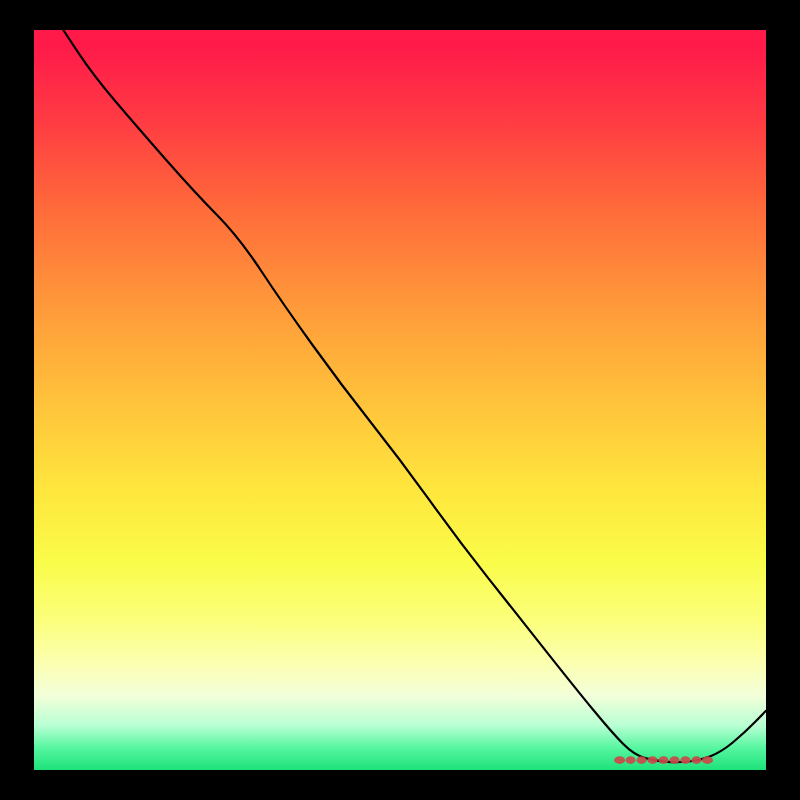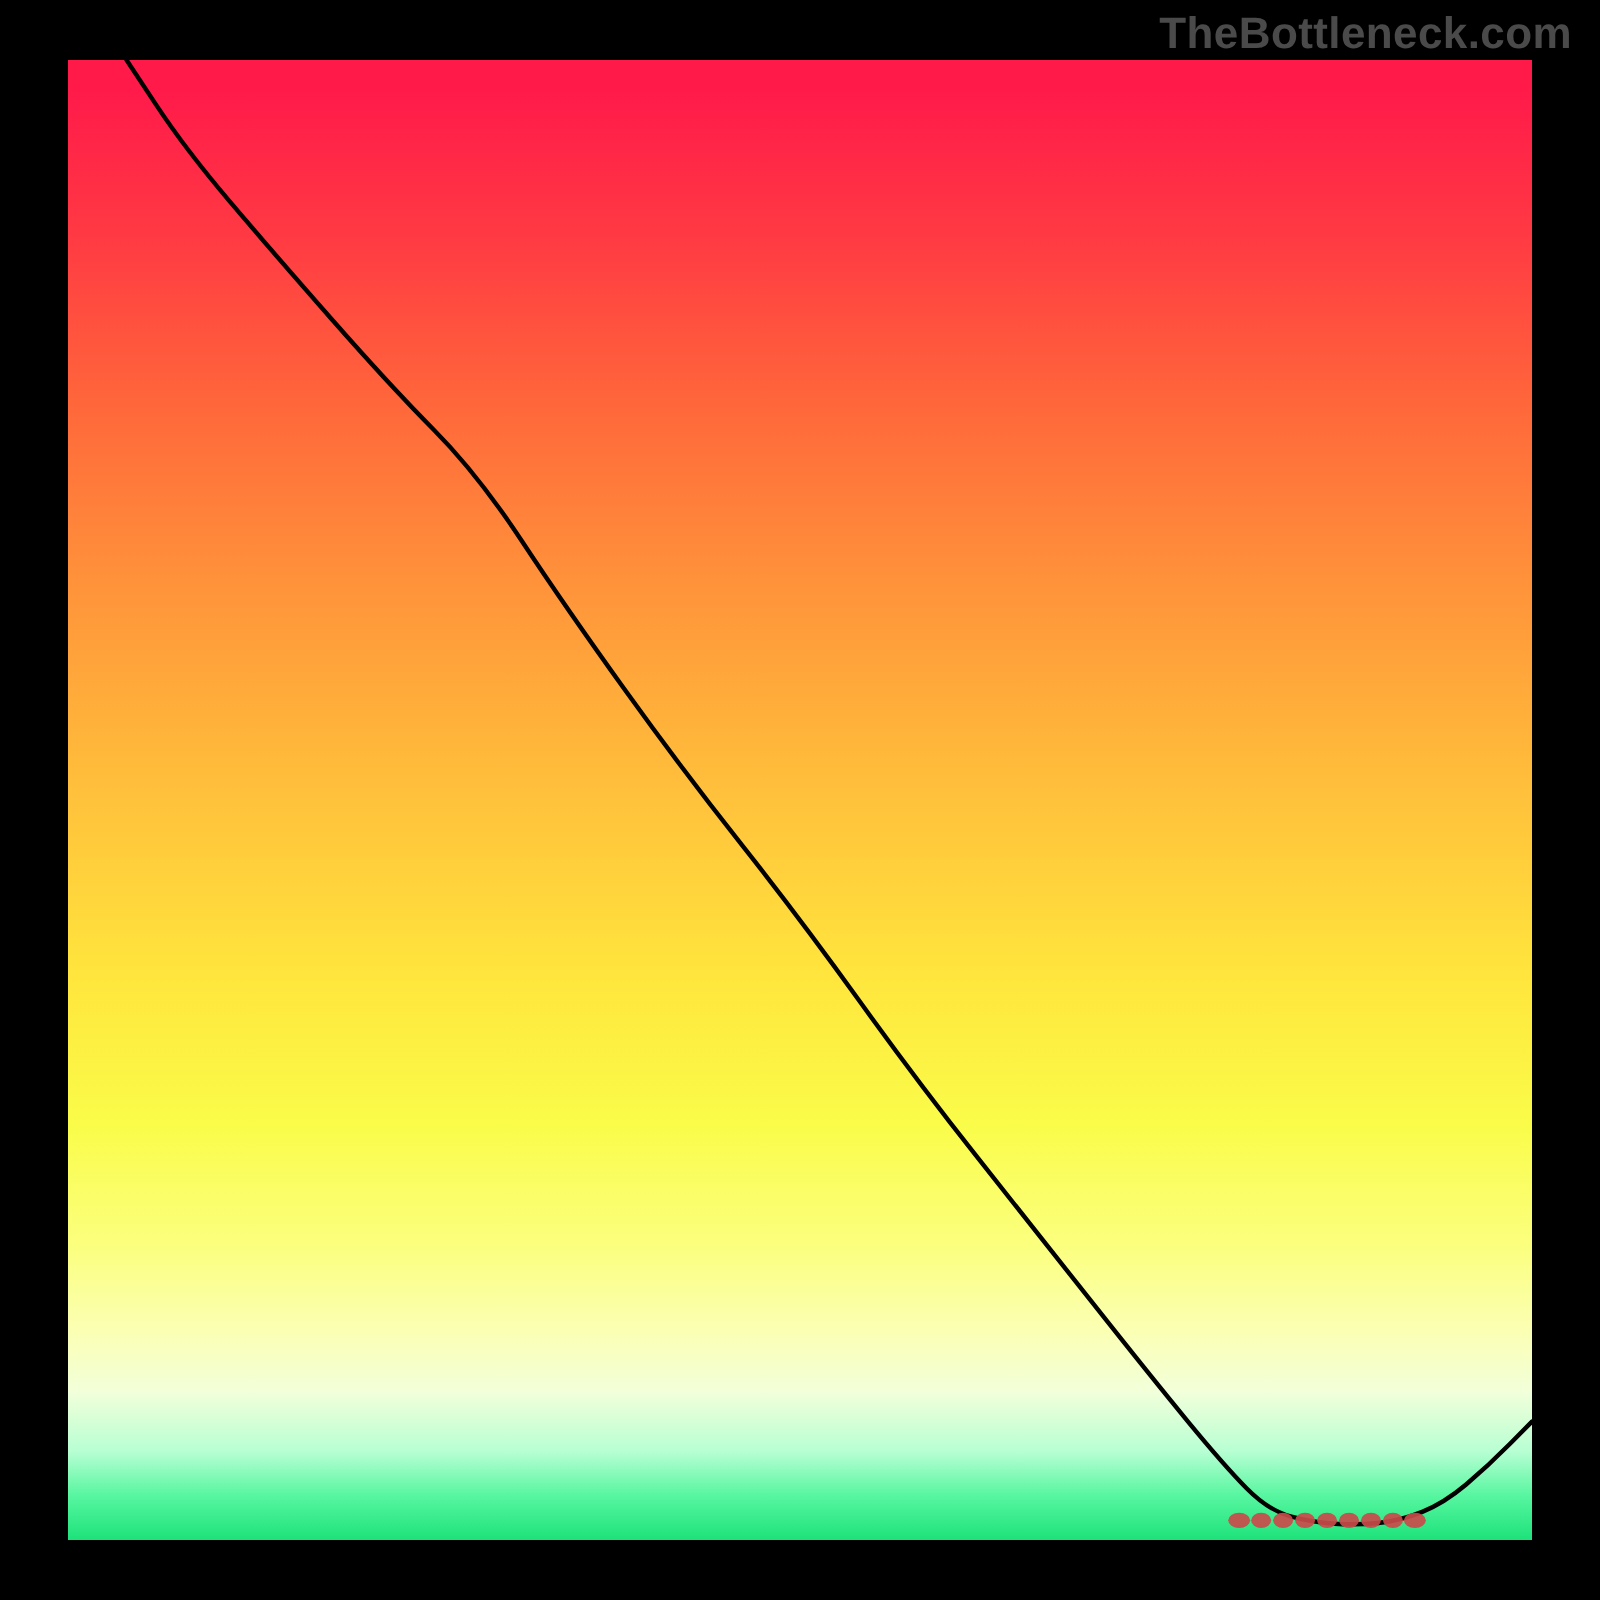--- a/index.html
+++ b/index.html
@@ -64,21 +64,20 @@
     left: 0;
     top: 0;
     width: 100%;
     height: 100%;
   }
 </style>
 </head>
 <body>
 
 <div class="frame">
-  <div class="watermark">TheBottleneck.com</div>
 
   <div class="plot-area">
     <div class="gradient"></div>
     <svg class="overlay" viewBox="0 0 732 740" preserveAspectRatio="none">
       <path id="curve-path" fill="none" stroke="#000" stroke-width="2.2" stroke-linecap="round" stroke-linejoin="round" d="M 29.28 0.00 Q 29.28 0.00 43.92 22.20 Q 58.56 44.40 80.52 70.30 Q 102.48 96.20 131.76 129.50 Q 161.04 162.80 183.00 185.00 Q 204.96 207.20 226.92 240.50 Q 248.88 273.80 278.16 314.50 Q 307.44 355.20 336.72 392.20 Q 366.00 429.20 395.28 469.90 Q 424.56 510.60 453.84 547.60 Q 483.12 584.60 512.40 621.60 Q 541.68 658.60 559.98 680.80 Q 578.28 703.00 589.26 714.10 Q 600.24 725.20 611.22 728.16 Q 622.20 731.12 633.18 731.86 Q 644.16 732.60 655.14 731.49 Q 666.12 730.38 677.10 725.94 Q 688.08 721.50 699.06 712.25 Q 710.04 703.00 721.02 691.90 L 732.00 680.80"></path>
       <g id="band-group">
           <ellipse cx="585.60" cy="730.16" rx="5.5" ry="3.8" fill="#c94a4a" opacity="0.92"></ellipse>
           <ellipse cx="596.58" cy="730.16" rx="5" ry="3.8" fill="#c94a4a" opacity="0.92"></ellipse>
           <ellipse cx="607.56" cy="730.16" rx="5" ry="3.8" fill="#c94a4a" opacity="0.92"></ellipse>
           <ellipse cx="618.54" cy="730.16" rx="5" ry="3.8" fill="#c94a4a" opacity="0.92"></ellipse>

